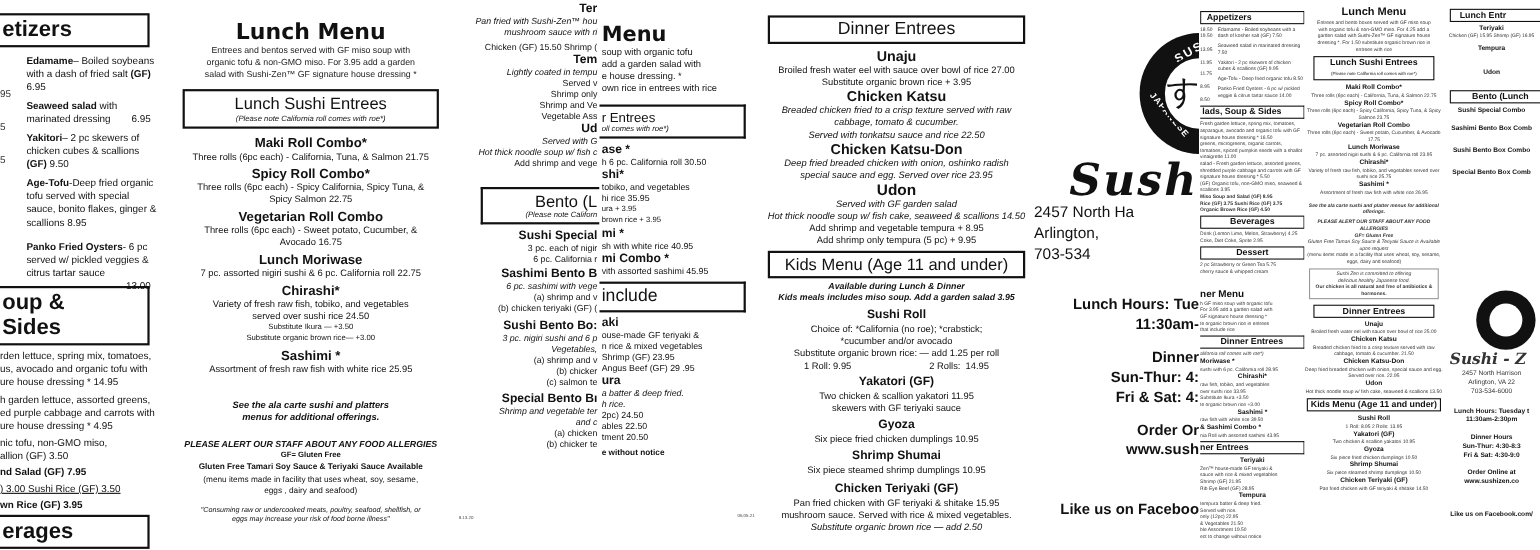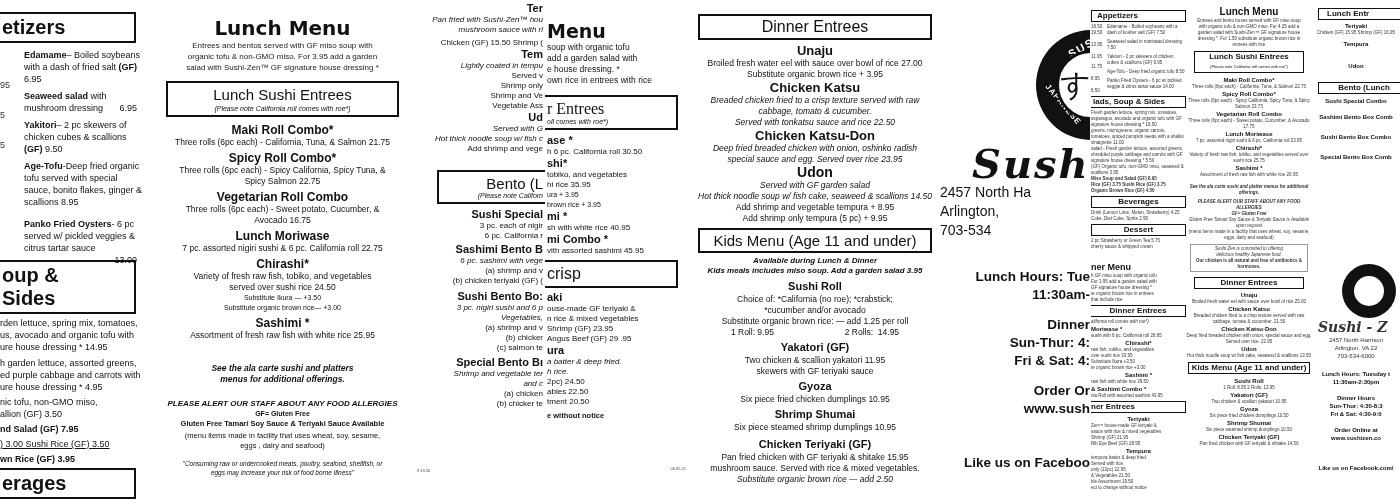--- a/index.html
+++ b/index.html
@@ -70,21 +70,21 @@
       <div style="height:18px;"></div>
       <div>5</div>
       <div style="height:18px;"></div>
       <div>5</div>
     </div>
     <div>
       <div class="item" style="padding-left:12px;">
         <span class="b">Edamame</span><span>– Boiled soybeans with a dash of fried salt</span> <span class="b">(GF)</span> <span>6.95</span>
       </div>
       <div class="item" style="padding-left:12px;">
-        <span class="b">Seaweed salad</span><span> with mushroom dressing</span> <span class="price">6.95</span>
+        <span class="b">Seaweed salad</span><span> with marinated dressing</span> <span class="price">6.95</span>
       </div>
       <div class="item" style="padding-left:12px;">
         <span class="b">Yakitori</span><span>– 2 pc skewers of chicken cubes &amp; scallions</span> <span class="b">(GF)</span> <span>9.50</span>
       </div>
       <div class="item" style="padding-left:12px;">
         <span class="b">Age-Tofu</span><span>-Deep fried organic tofu served with special sauce, bonito flakes, ginger &amp; scallions</span> <span>8.95</span>
       </div>
       <div class="item" style="padding-left:12px; margin-top:10px;">
         <span class="b">Panko Fried Oysters</span><span>- 6 pc served w/ pickled veggies &amp; citrus tartar sauce</span><br><span class="price">13.00</span>
       </div>
@@ -196,37 +196,37 @@
 
   <div class="half" id="p3r">
     <div style="font-family:'DejaVu Sans',sans-serif; font-weight:900; font-size:19px; margin-top:20px; padding-left:2px;">Menu</div>
     <div style="font-size:8.5px; line-height:11px; padding-left:2px;">
       <div>soup with organic  tofu</div>
       <div>add a garden salad with</div>
       <div>e  house dressing. *</div>
       <div>own rice in entrees with rice</div>
     </div>
     <div class="hdr" style="margin:9px 12px 0 -2px; border-left:none; padding-left:4px;">
-      <div style="font-size:16px;font-family:Liberation Serif, serif;">r Entrees</div>
+      <div style="font-size:12px;">r Entrees</div>
       <div style="font-size:7px; font-weight:normal; font-style:italic;">oll comes with roe*)</div>
     </div>
     <div style="padding-left:2px; margin-top:4px;">
       <div class="t">ase *</div>
       <div class="d">h 6 pc. California roll  30.50</div>
       <div class="t">shi*</div>
       <div class="d">tobiko, and vegetables</div>
       <div class="d">hi rice    35.95</div>
       <div class="d" style="font-size:7px;">ura + 3.95</div>
       <div class="d" style="font-size:7px;">brown rice + 3.95</div>
       <div class="t">mi *</div>
       <div class="d">sh with white rice  40.95</div>
       <div class="t">mi Combo *</div>
       <div class="d">vith assorted sashimi  45.95</div>
     </div>
-    <div class="hdr" style="margin:4px 12px 0 -2px; border-left:none; padding-left:4px; font-size:16px;">crisp</div>
+    <div class="hdr" style="margin:4px 12px 0 -2px; border-left:none; padding-left:4px; font-size:16px;">include</div>
     <div style="padding-left:2px; margin-top:3px;">
       <div class="t">aki</div>
       <div class="d">ouse-made GF teriyaki &amp;</div>
       <div class="d">n rice &amp; mixed vegetables</div>
       <div class="d">Shrimp (GF)         23.95</div>
       <div class="d">Angus Beef (GF)  29 .95</div>
       <div class="t">ura</div>
       <div class="d i">a batter &amp; deep fried.</div>
       <div class="d i">h rice.</div>
       <div class="d">2pc)    24.50</div>

